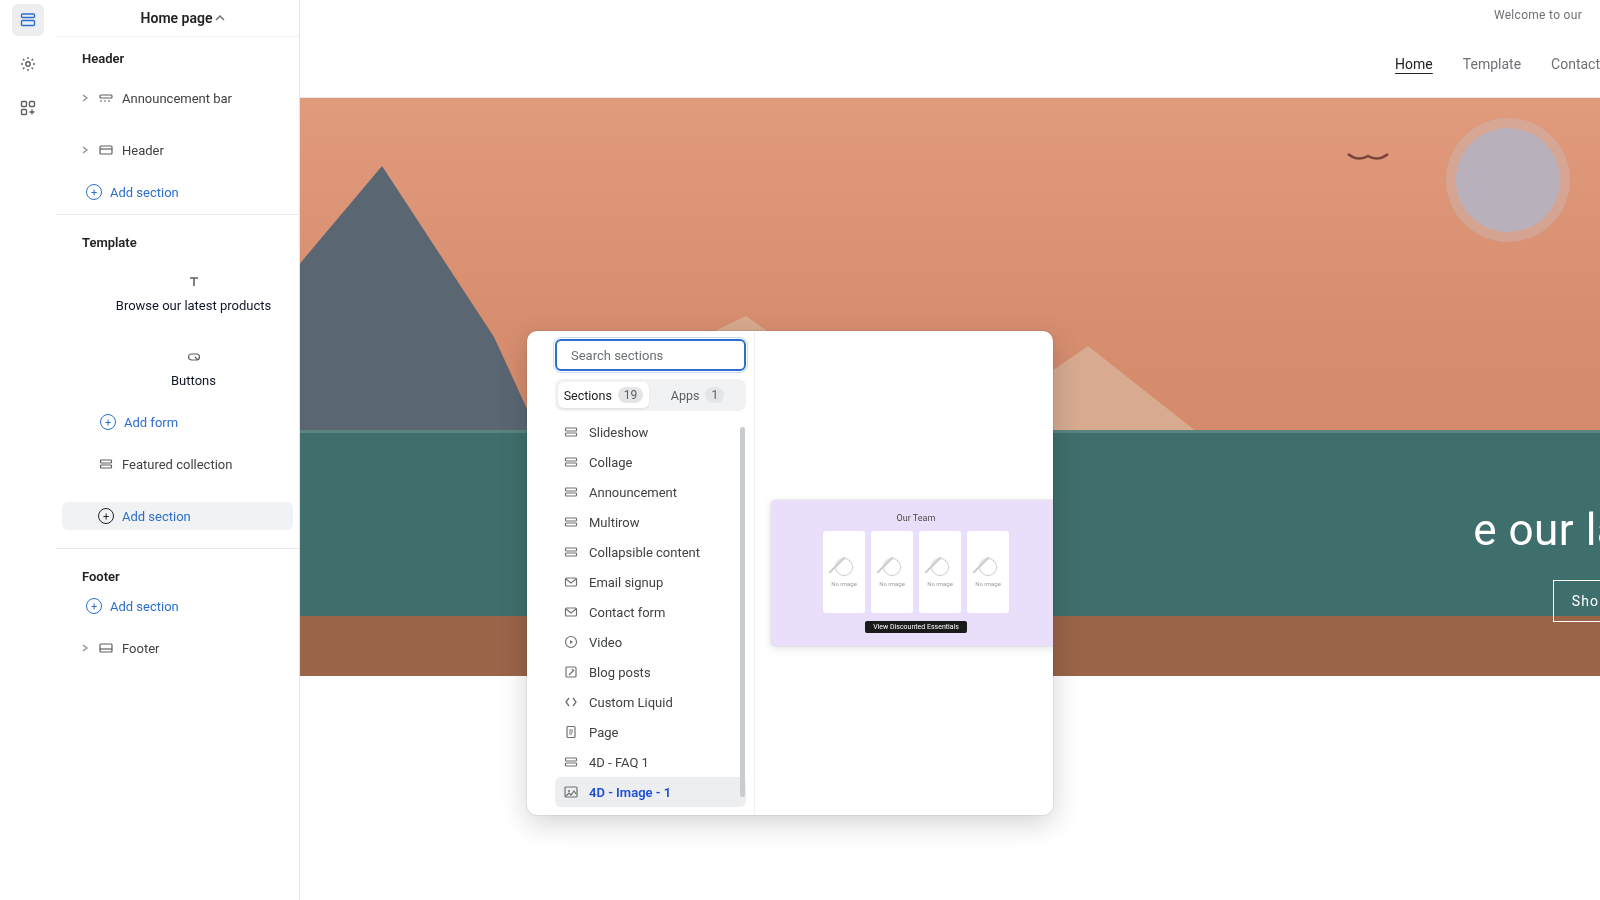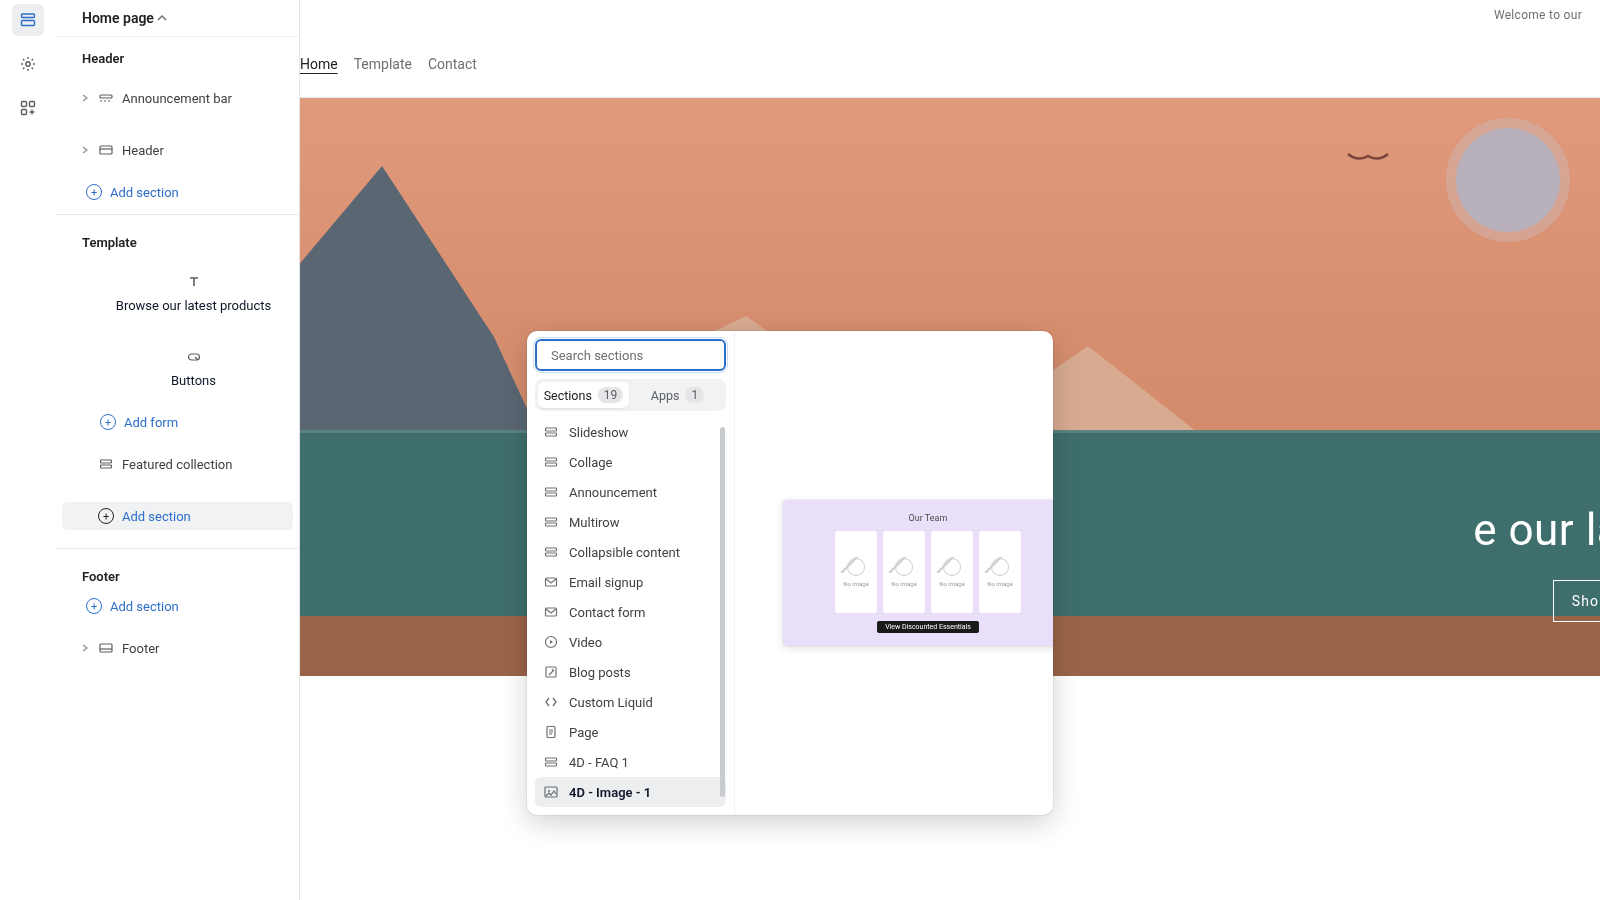--- a/index.html
+++ b/index.html
@@ -7,72 +7,72 @@
 
 .app { display: flex; height: 100%; }
 
 
 .icon-rail { width: 56px; padding-top: 4px; display: flex; flex-direction: column; align-items: center; gap: 12px; }
 .rail-btn { width: 32px; height: 32px; border-radius: 6px; display: flex; align-items: center; justify-content: center; cursor: pointer; color: #5c5f62; }
 .rail-btn.active { background: #edeef0; color: #2c6ecb; }
 
 
 .sidebar { width: 244px; border-right: 1px solid #e1e3e5; height: 100%; display: flex; flex-direction: column; background: #fff; }
-.sb-title-row { display: flex; align-items: center; justify-content: flex-start; padding: 10px 12px 10px 26px; border-bottom: 1px solid #f0f1f2; }
+.sb-title-row { display: flex; align-items: center; justify-content: center; padding: 10px 12px 10px 26px; border-bottom: 1px solid #f0f1f2; }
 .sb-title { font-size: 14px; font-weight: 600; color: #202223; }
 .sb-collapse { width: 16px; height: 16px; display: flex; align-items: center; justify-content: center; color: #6d7175; cursor: pointer; }
 
 .sb-group-label { font-size: 13px; font-weight: 600; color: #202223; padding: 14px 12px 6px 26px; }
 .sb-item { display: flex; align-items: center; gap: 8px; padding: 6px 12px 6px 18px; font-size: 13px; color: #3f4244; cursor: pointer; border-radius: 6px; margin: 12px 6px; }
 .sb-item.child { padding-left: 44px; color: #0f172a; flex-direction: column; }
 .sb-item.selected { background: #f1f2f3; }
 .sb-add { display: flex; align-items: center; gap: 8px; padding: 8px 12px 8px 30px; font-size: 13px; color: #2c6ecb; cursor: pointer; }
 .sb-add.deep { padding-left: 44px; }
 .sb-divider { height: 1px; background: #e8e9ea; margin: 6px 0; }
 .chev { width: 10px; height: 10px; display: inline-flex; align-items: center; justify-content: center; color: #8c9196; flex-shrink: 0; }
 .sb-icon { width: 16px; height: 16px; color: #5c5f62; flex-shrink: 0; display: flex; align-items: center; justify-content: center; }
 .plus-circle { width: 16px; height: 16px; border: 1.5px solid currentColor; border-radius: 50%; display: flex; align-items: center; justify-content: center; font-size: 11px; line-height: 1; }
 
 
 .preview { flex: 1; background: #fff; position: relative; overflow: hidden; }
 .announce { height: 30px; display: flex; align-items: center; justify-content: flex-end; padding: 0 18px; font-size: 12px; color: #6d7175; letter-spacing: .3px; }
 .pv-header { height: 68px; border-bottom: 1px solid #e8e9ea; display: flex; align-items: center; justify-content: center; gap: 34px; }
 .brand { font-size: 18px; color: #202223; letter-spacing: .3px; position: absolute; left: 30px; top: 42px; }
-.brand-wrap { position: relative; width: 100%; display: flex; justify-content: flex-start; gap: 16px; }
+.brand-wrap { position: relative; width: 100%; display: flex; justify-content: flex-end; gap: 30px; }
 .navlink { font-size: 14px; color: #6d7175; text-decoration: none; }
 .navlink.active { color: #202223; text-decoration: underline; text-underline-offset: 4px; }
 .hero { position: relative; height: 578px; margin: 0; background: linear-gradient(180deg,#e09a7c 0%,#d78e6f 40%,#cc8566 100%); overflow: hidden; }
 .mountain1 { position: absolute; left: -30px; bottom: 130px; width: 320px; height: 380px; background: #5a6773; clip-path: polygon(0 100%, 0 35%, 35% 0, 70% 45%, 100% 100%); }
 .mountain2 { position: absolute; left: 180px; bottom: 90px; width: 760px; height: 300px; background: #d8b39a; opacity: .8; clip-path: polygon(0 100%, 10% 40%, 35% 10%, 60% 55%, 80% 20%, 100% 60%, 100% 100%); }
 .sun { position: absolute; right: 40px; top: 30px; width: 104px; height: 104px; border-radius: 50%; background: #b8b1bb; box-shadow: 0 0 0 10px rgba(200,195,200,.35); }
 .bird { position: absolute; right: 210px; top: 54px; width: 44px; height: 10px; }
 .sea { position: absolute; left: 0; right: 0; bottom: 0; height: 246px; background: #3f6f6c; border-top: 3px solid rgba(255,255,255,.15); }
 .beach { position: absolute; left: 0; right: 0; bottom: 0; height: 60px; background: #9a6449; }
 .tree { position: absolute; left: 110px; bottom: 194px; width: 36px; height: 52px; }
 .hero-tx { position: absolute; right: -60px; top: 406px; color: #fff; font-size: 44px; font-weight: 400; letter-spacing: .5px; white-space: nowrap; }
 .hero-btn { position: absolute; right: -50px; top: 482px; border: 1px solid #fff; color: #fff; padding: 12px 18px; font-size: 14px; letter-spacing: 1.2px; }
 
 
-.popover { position: absolute; left: 527px; top: 331px; width: 526px; background: #fff; border-radius: 10px; box-shadow: 0 8px 28px rgba(0,0,0,.18), 0 0 0 1px rgba(0,0,0,.05); display: flex; overflow: hidden; }
+.popover { position: absolute; left: 527px; top: 331px; width: 526px; background: #fff; border-radius: 10px; box-shadow: 0 8px 28px rgba(0,0,0,.18), 0 0 0 1px rgba(0,0,0,.05); display: flex; overflow: hidden; padding-left: 20px; }
 .pop-left { width: 208px; padding: 8px; display: flex; flex-direction: column; border-right: 1px solid #f0f1f2; }
 .search-wrap { border: 2px solid #2c6ecb; border-radius: 6px; height: 32px; display: flex; align-items: center; padding: 0 8px; gap: 6px; margin-bottom: 8px; outline: 1px solid rgba(44,110,203,.25); outline-offset: 1px; }
 .search-wrap input { border: none; outline: none; flex: 1; font-size: 13px; color: #202223; background: transparent; }
 .search-wrap input::placeholder { color: #6d7175; }
 .tabs { display: flex; background: #f1f2f3; border-radius: 8px; padding: 3px; gap: 3px; margin-bottom: 6px; }
 .tab { flex: 1; text-align: center; padding: 5px 4px; font-size: 12.5px; color: #5c5f62; border-radius: 6px; cursor: pointer; display: flex; align-items: center; justify-content: center; gap: 6px; }
 .tab.active { background: #fff; box-shadow: 0 1px 2px rgba(0,0,0,.08); color: #202223; }
 .badge { background: #e4e5e7; color: #5c5f62; font-size: 12px; border-radius: 9px; padding: 1px 6px; }
 .sec-list { flex: 1; overflow-y: auto; position: relative; }
 .sec-item { display: flex; align-items: center; gap: 10px; padding: 7px 8px; font-size: 13px; color: #3f4244; border-radius: 6px; cursor: pointer; }
-.sec-item.sel { background: #edeef0; font-weight: 600; color: #0f172a; }
+.sec-item.sel { background: #edeef0; font-weight: 600; color: #1d4ed8; }
 .sec-icon { width: 16px; height: 16px; color: #6d7175; flex-shrink: 0; display: flex; align-items: center; justify-content: center; }
 .scroll-hint { position: absolute; right: 1px; top: 10px; bottom: 10px; width: 5px; background: #c9cccf; border-radius: 3px; }
 
 .pop-right { flex: 1; padding: 16px; display: flex; align-items: center; justify-content: center; }
-.thumb { width: 290px; height: 146px; background: #eadffb; border-radius: 4px; box-shadow: 0 2px 8px rgba(0,0,0,.12), 0 0 0 1px rgba(0,0,0,.04); display: flex; flex-direction: column; align-items: center; justify-content: center; gap: 8px; margin-left: 32px; }
+.thumb { width: 290px; height: 146px; background: #eadffb; border-radius: 4px; box-shadow: 0 2px 8px rgba(0,0,0,.12), 0 0 0 1px rgba(0,0,0,.04); display: flex; flex-direction: column; align-items: center; justify-content: center; gap: 8px; }
 .thumb-title { font-size: 9px; color: #4a4a4a; }
 .cards { display: flex; gap: 6px; }
 .card { width: 42px; height: 82px; background: #fff; border-radius: 3px; display: flex; flex-direction: column; align-items: center; justify-content: center; gap: 4px; }
 .noimg { width: 18px; height: 18px; border: 1.5px solid #c9cccf; border-radius: 50%; position: relative; }
 .noimg::after { content: ""; position: absolute; left: 50%; top: -2px; width: 1.5px; height: 22px; background: #c9cccf; transform: rotate(45deg); transform-origin: top; }
 .card-lbl { font-size: 6px; color: #9a9ea3; }
 .pill { background: #1a1a1a; color: #fff; font-size: 7px; padding: 2px 8px; border-radius: 2px; }
 
 svg { display: block; }
 </style>

